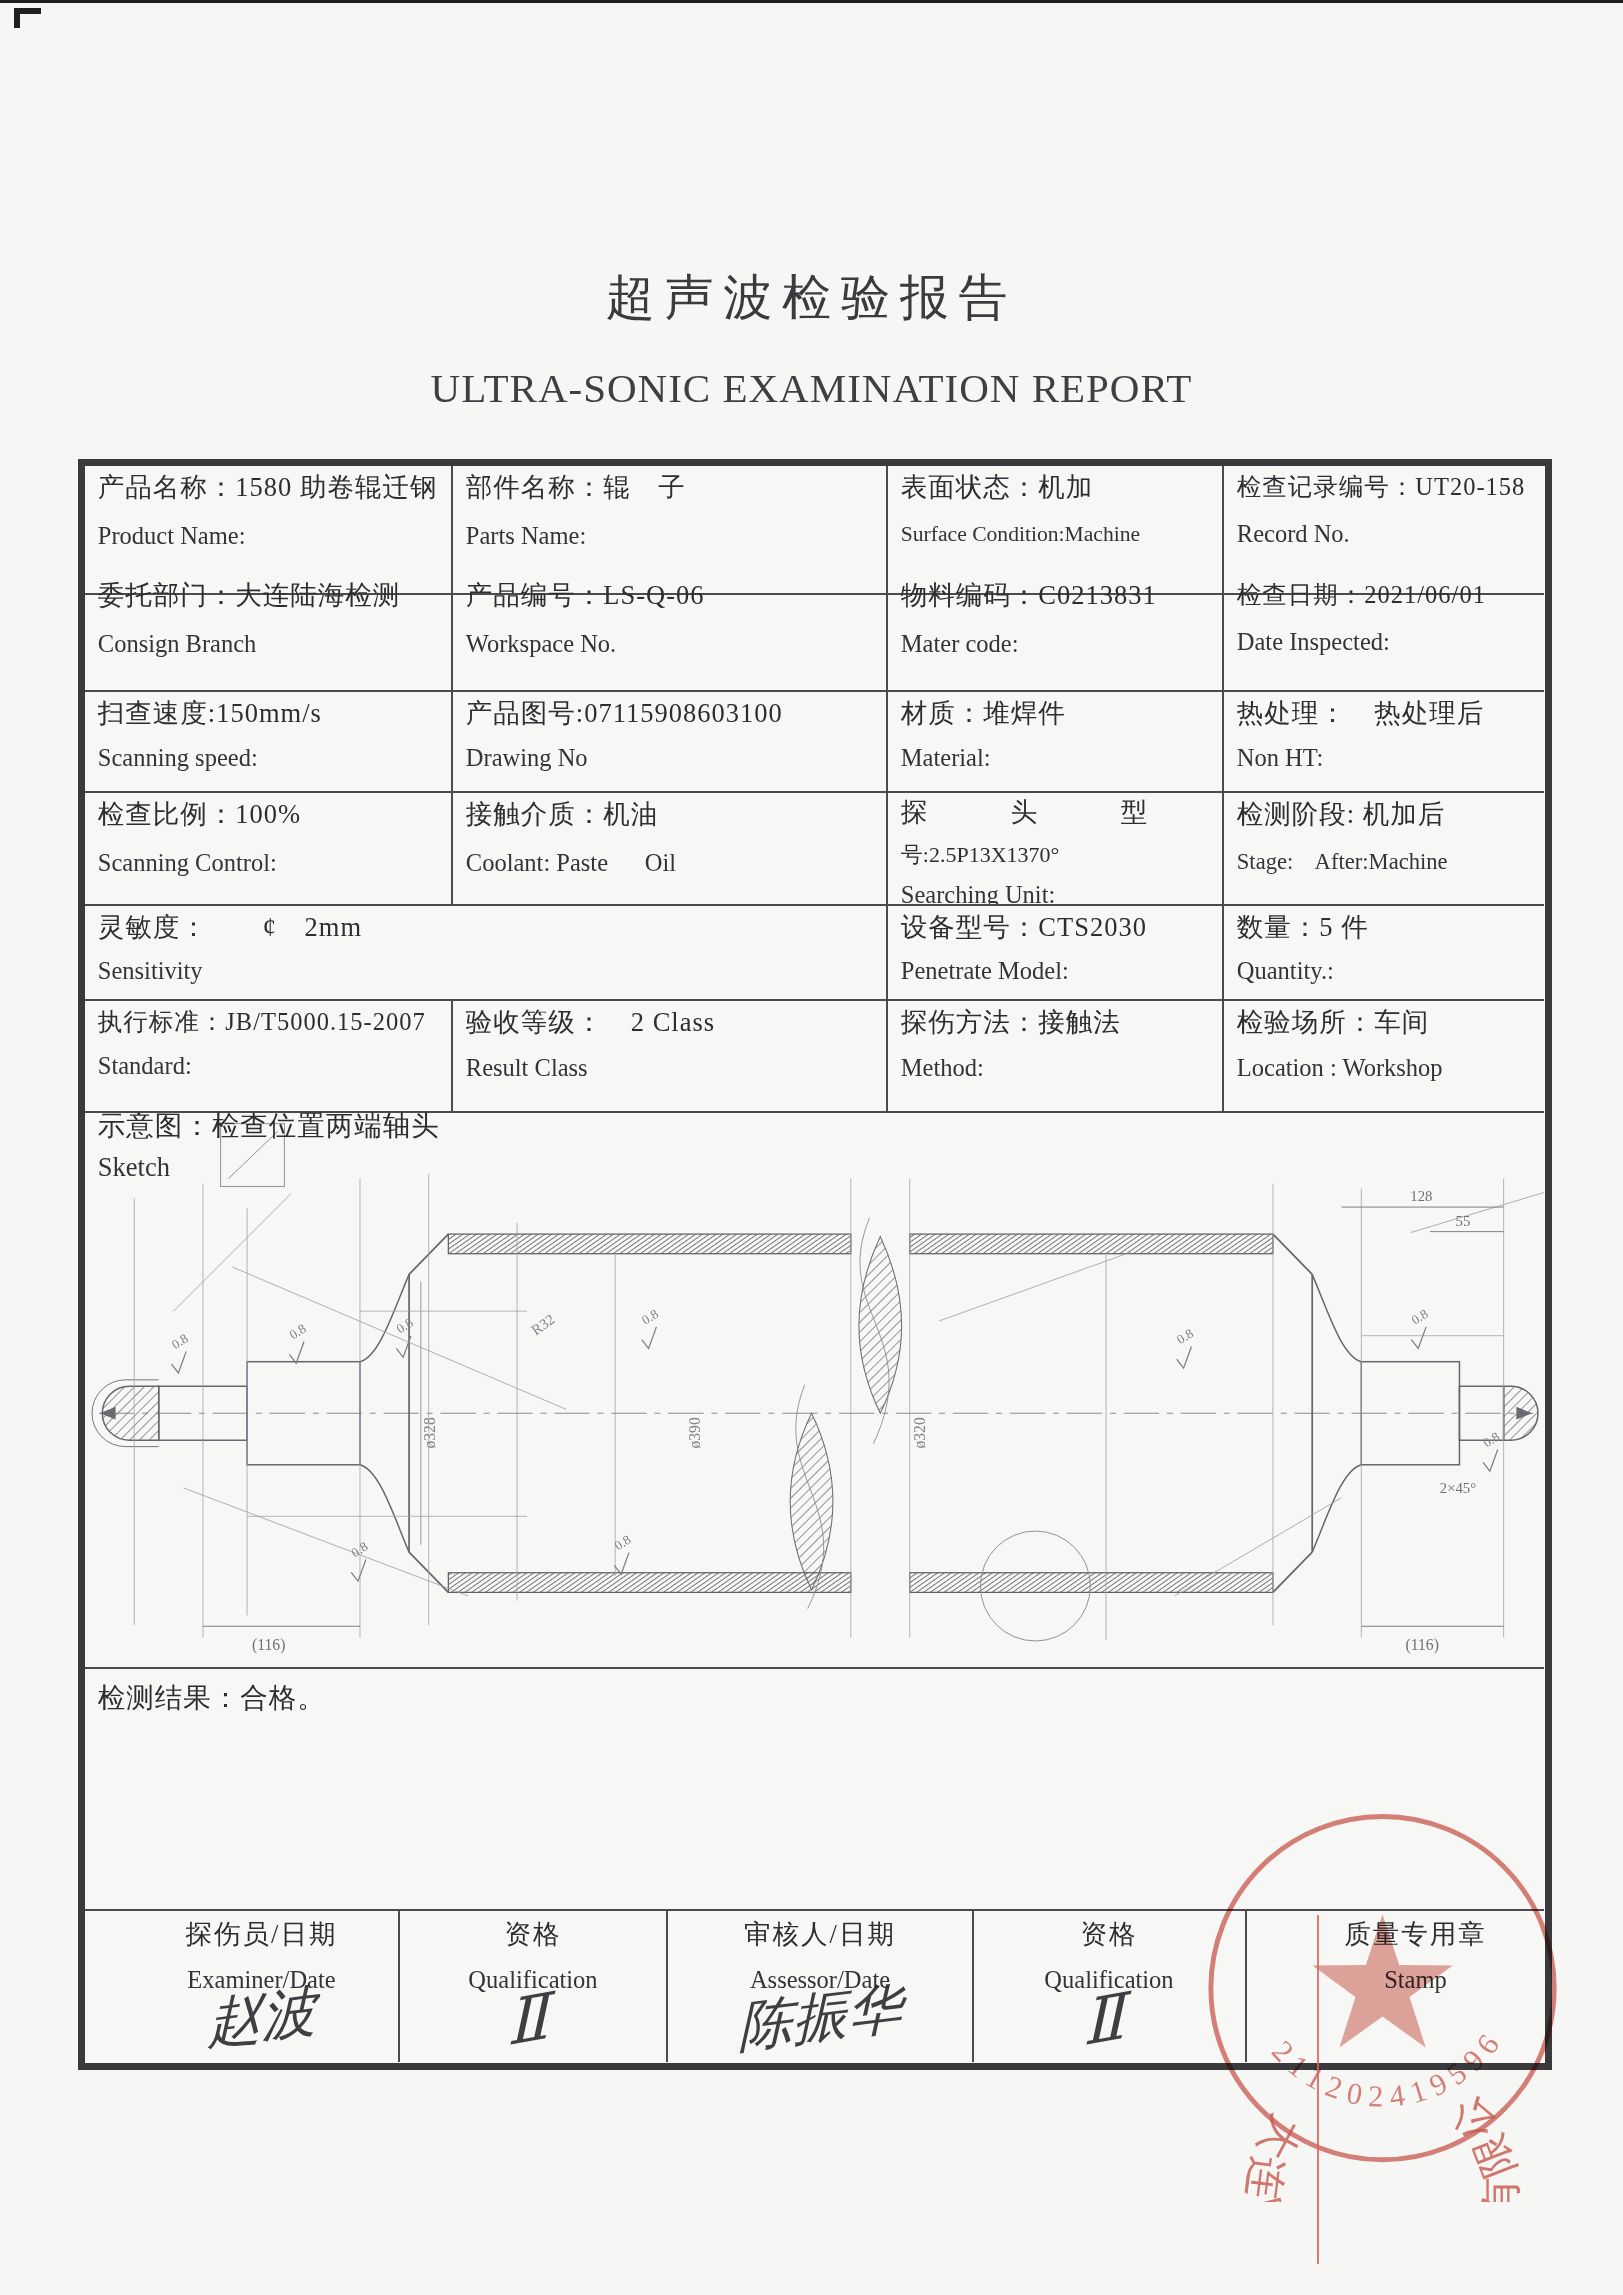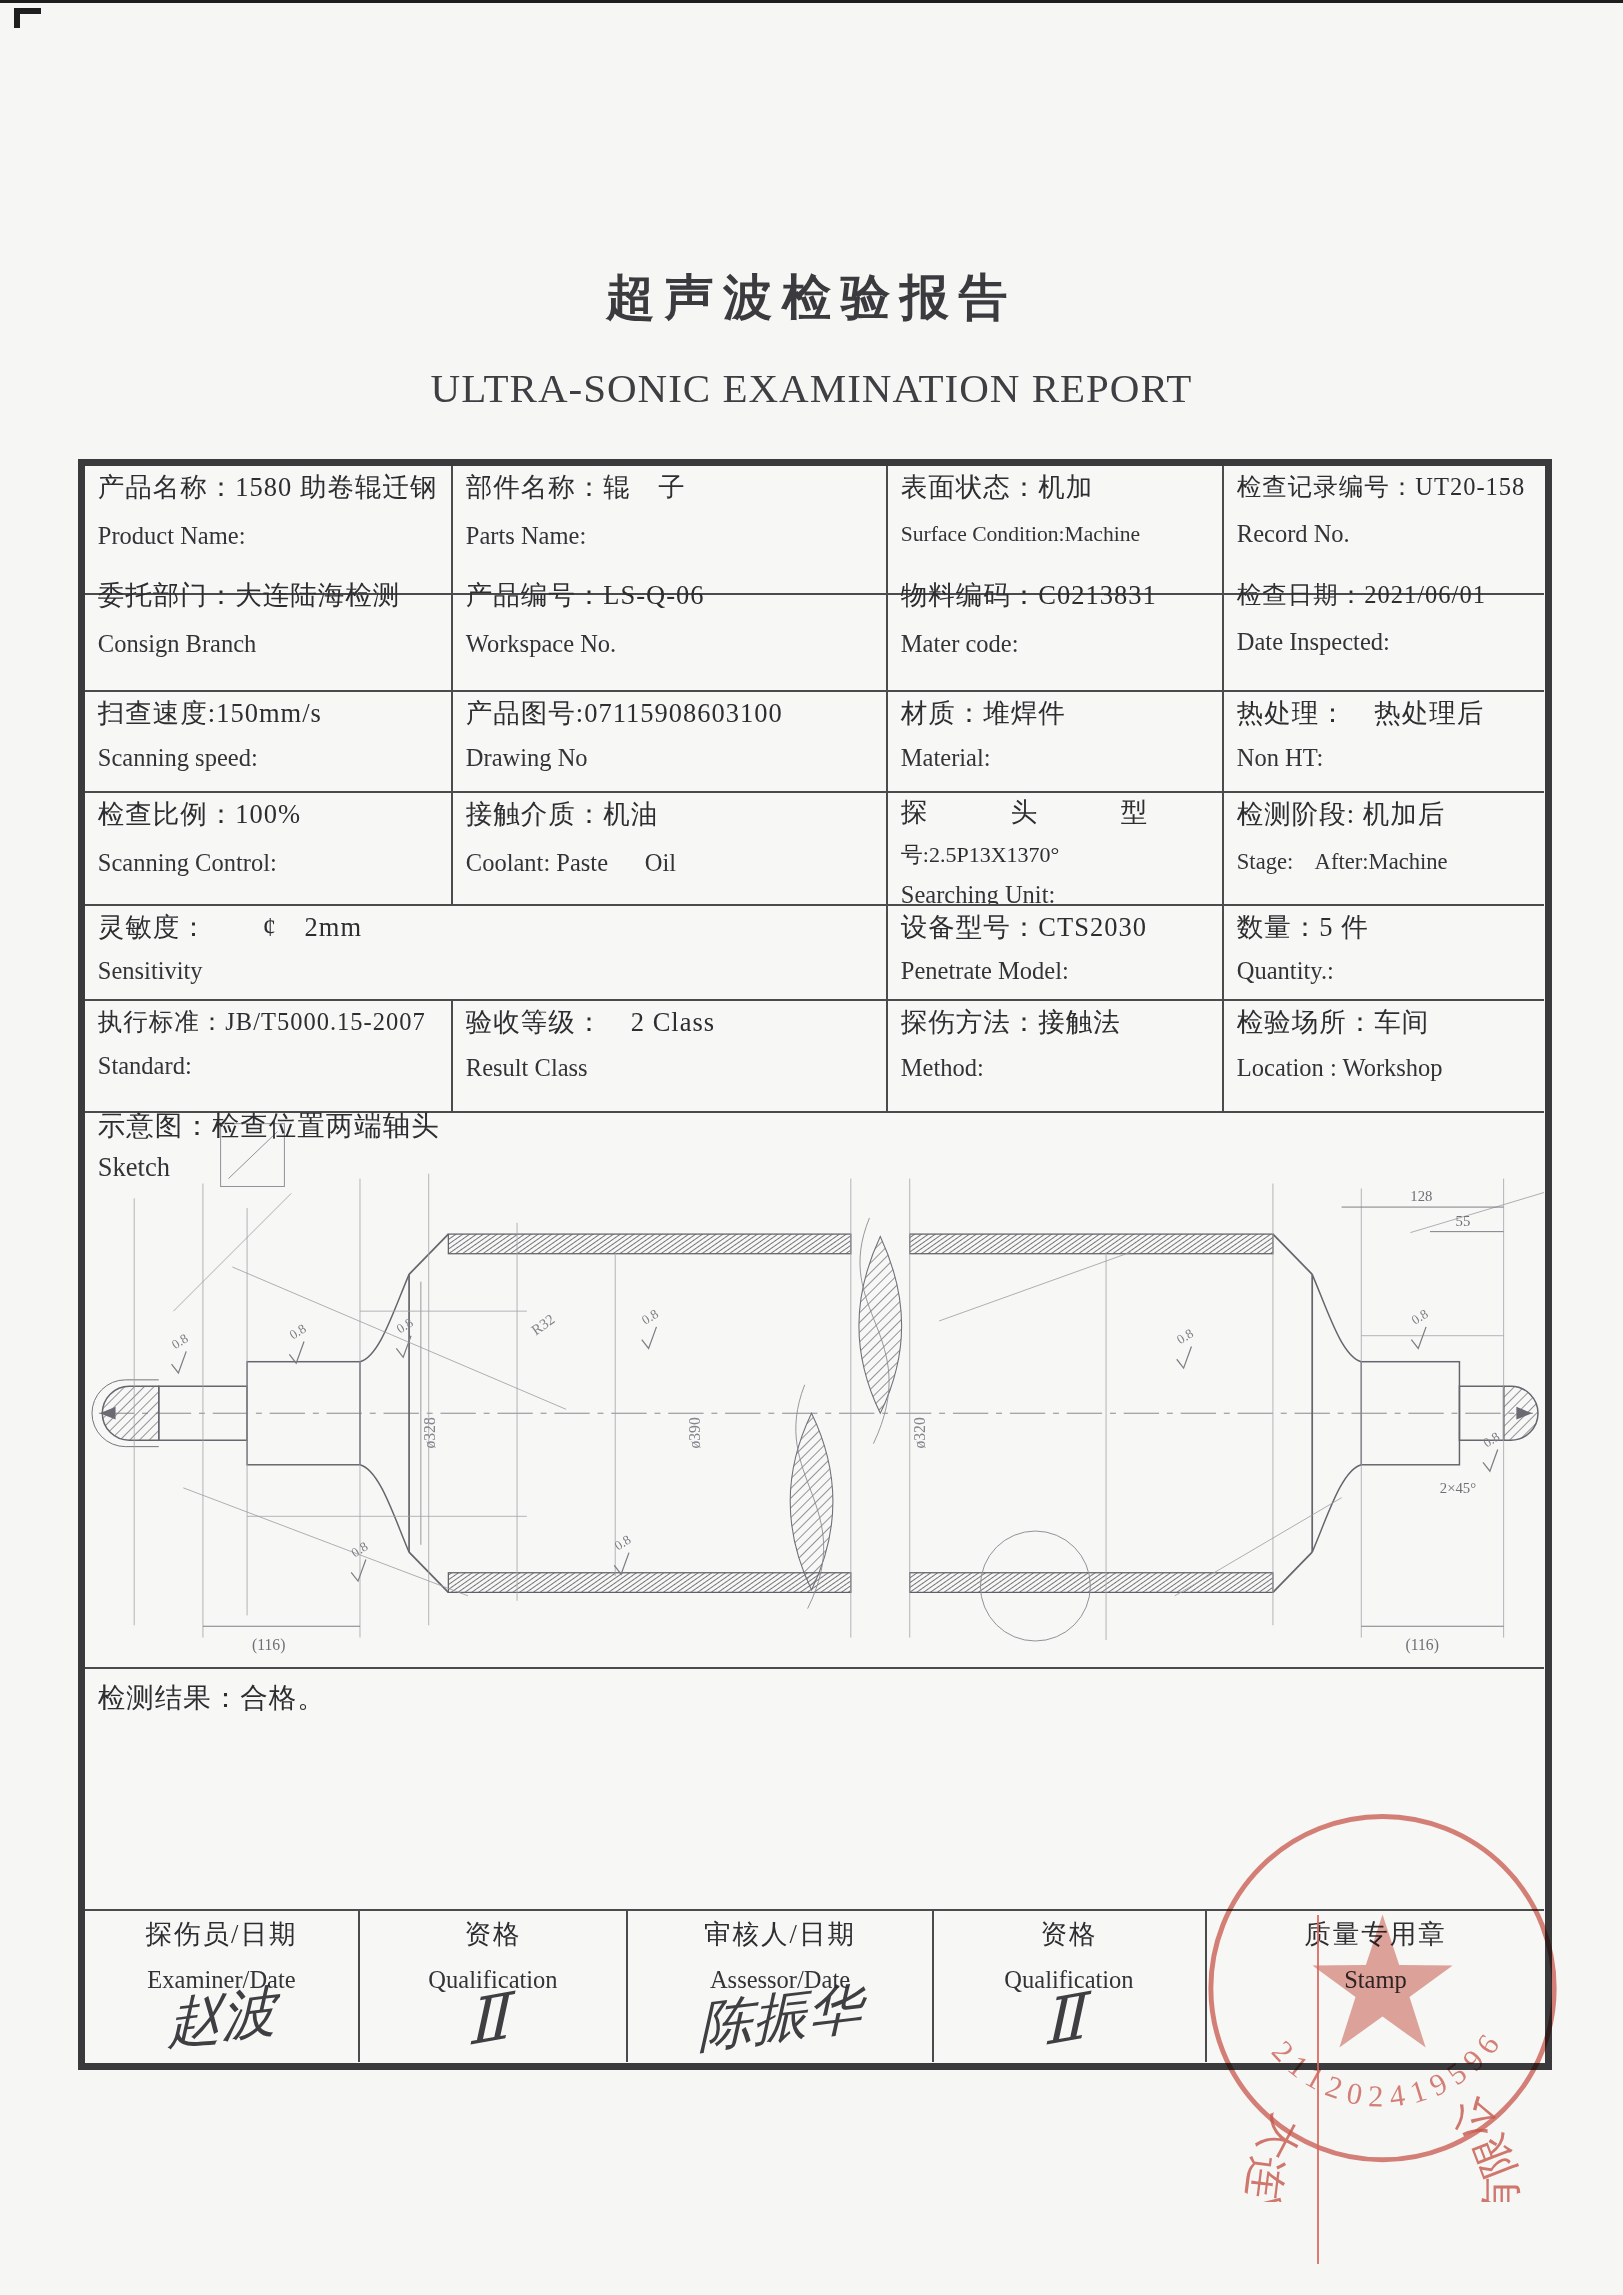--- a/index.html
+++ b/index.html
@@ -2,39 +2,39 @@
 <html style="font-size:7.9px"><head>
 <meta charset="utf-8">
 <style>
   html,body{margin:0;padding:0;background:#e9e9e7;}
   .page{position:relative;width:1623px;height:2295px;background:#f6f6f4;overflow:hidden;
         font-family:"Liberation Serif","DejaVu Serif",serif;color:#2e2e32;}
   .scan-top{position:absolute;left:0;top:0;width:100%;height:2.9px;background:#1e1e1e;}
   .scan-corner{position:absolute;left:13.7px;top:7.9px;width:27.5px;height:20.6px;
         border-left:6.9px solid #1f1f1f;border-top:6.9px solid #1f1f1f;box-sizing:border-box;}
   .title-zh{position:absolute;left:0;top:265px;width:100%;text-align:center;margin:0;
-        font-size:49px;font-weight:700;letter-spacing:9.8px;color:#3b3b3f;}
+        font-size:49px;font-weight:400;letter-spacing:9.8px;color:#3b3b3f;}
   .title-en{position:absolute;left:0;top:364px;width:100%;text-align:center;margin:0;
         font-size:41px;font-weight:500;letter-spacing:1px;color:#3e3e43;}
   .tbl{position:absolute;left:78px;top:459px;width:1474px;height:1611px;
         border:7.9px solid #3a3a3c;box-sizing:border-box;background:#f7f7f5;}
   .row{position:absolute;left:0;width:1459px;border-bottom:2.5px solid #4b4b4e;box-sizing:border-box;}
   .row.last{border-bottom:none;}
   .c{position:absolute;top:0;height:100%;box-sizing:border-box;padding:7.9px 4.9px 0 12.8px;overflow:hidden;}
   .c.bl{border-left:2.5px solid #4b4b4e;}
   .zh{font-size:26.5px;line-height:1.05;white-space:pre-wrap;letter-spacing:1px;}
   .en{font-size:24.5px;line-height:1.05;margin-top:21.6px;white-space:pre-wrap;color:#333338;}
   .triple .zh{margin-top:-2px;}
   .triple .zh2{font-size:22px;margin-top:12.8px;white-space:pre-wrap;}
   .triple .en{margin-top:12.8px;}
   .sk-label{position:absolute;left:12.8px;top:6.9px;z-index:3;}
   .sk-label .zh{font-size:27.5px;}
   .sk-label .en{font-size:26.5px;margin-top:12.8px;}
   .result-text{position:absolute;left:12.8px;top:10.8px;font-size:27.5px;letter-spacing:1px;}
-  .sig .c{text-align:center;padding:9.8px 2.9px 0 2.9px;}
+  .sig .c{text-align:center;padding:9.8px 2.9px 0 2.9px;margin-left:40px;}
   .sig .zh{font-size:26.5px;letter-spacing:2px;}
   .sig .en{margin-top:18.7px;}
   .handsig{position:absolute;left:0;bottom:6.9px;width:100%;text-align:center;
         font-size:55px;font-style:italic;color:#26262b;
         transform:rotate(-7deg) skewX(-6deg);opacity:.88;}
   .handsig.roman{font-size:62px;transform:rotate(-10deg) skewX(-12deg);}
   .sketch-svg{position:absolute;left:0;top:0;width:100%;height:100%;}
   .stamp-wrap{position:absolute;left:1201px;top:1792px;width:365px;height:410px;
         z-index:6;mix-blend-mode:multiply;pointer-events:none;}
   .redline{position:absolute;left:1317px;top:1915px;width:1.5px;height:349px;

